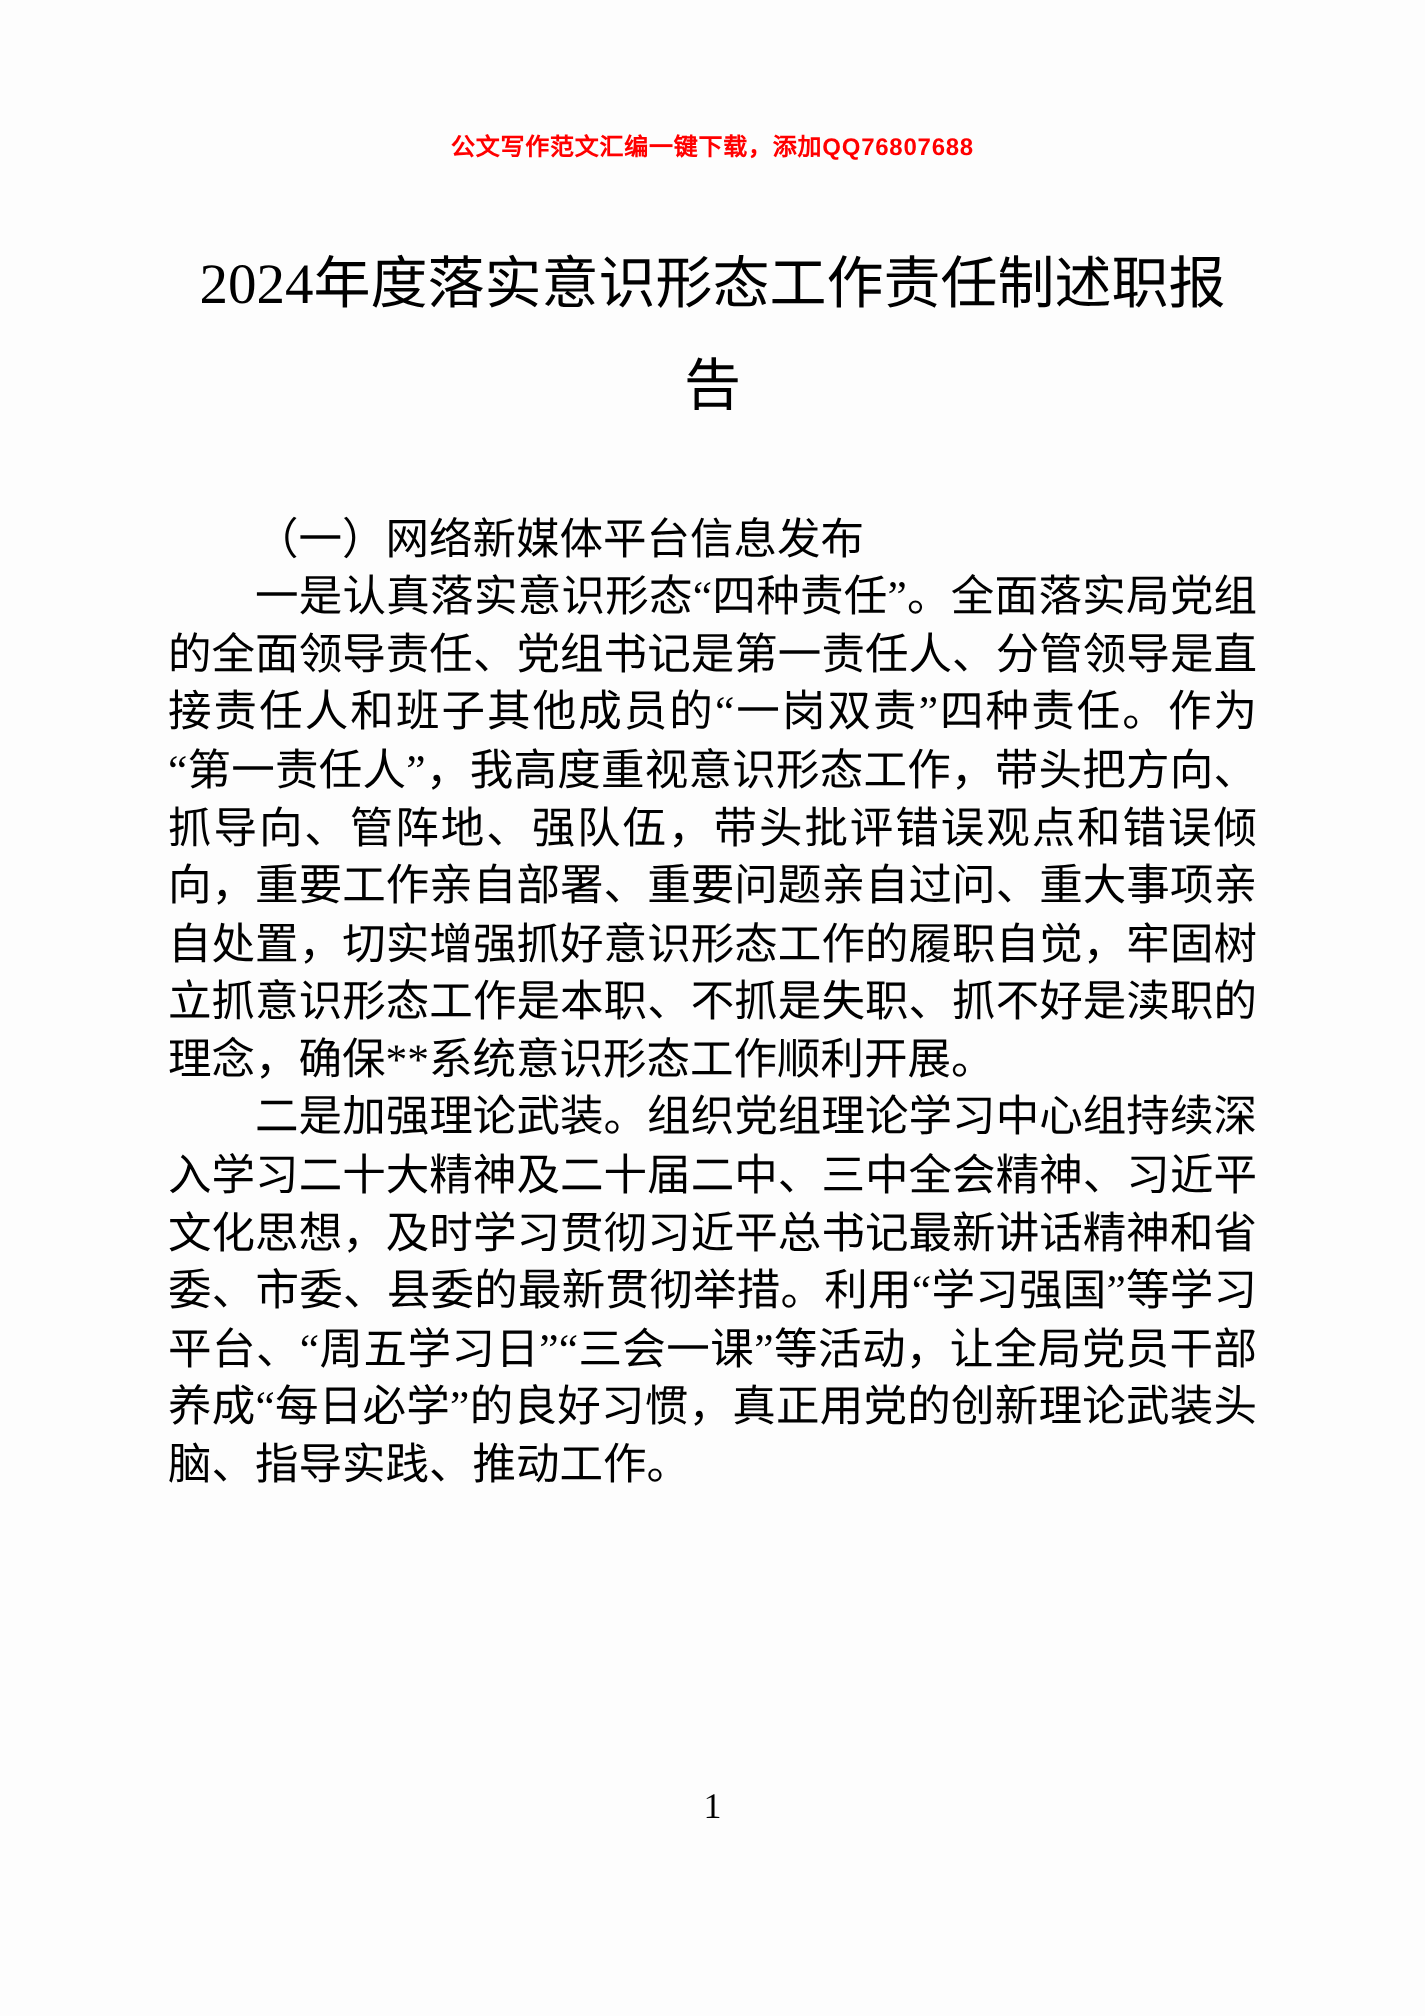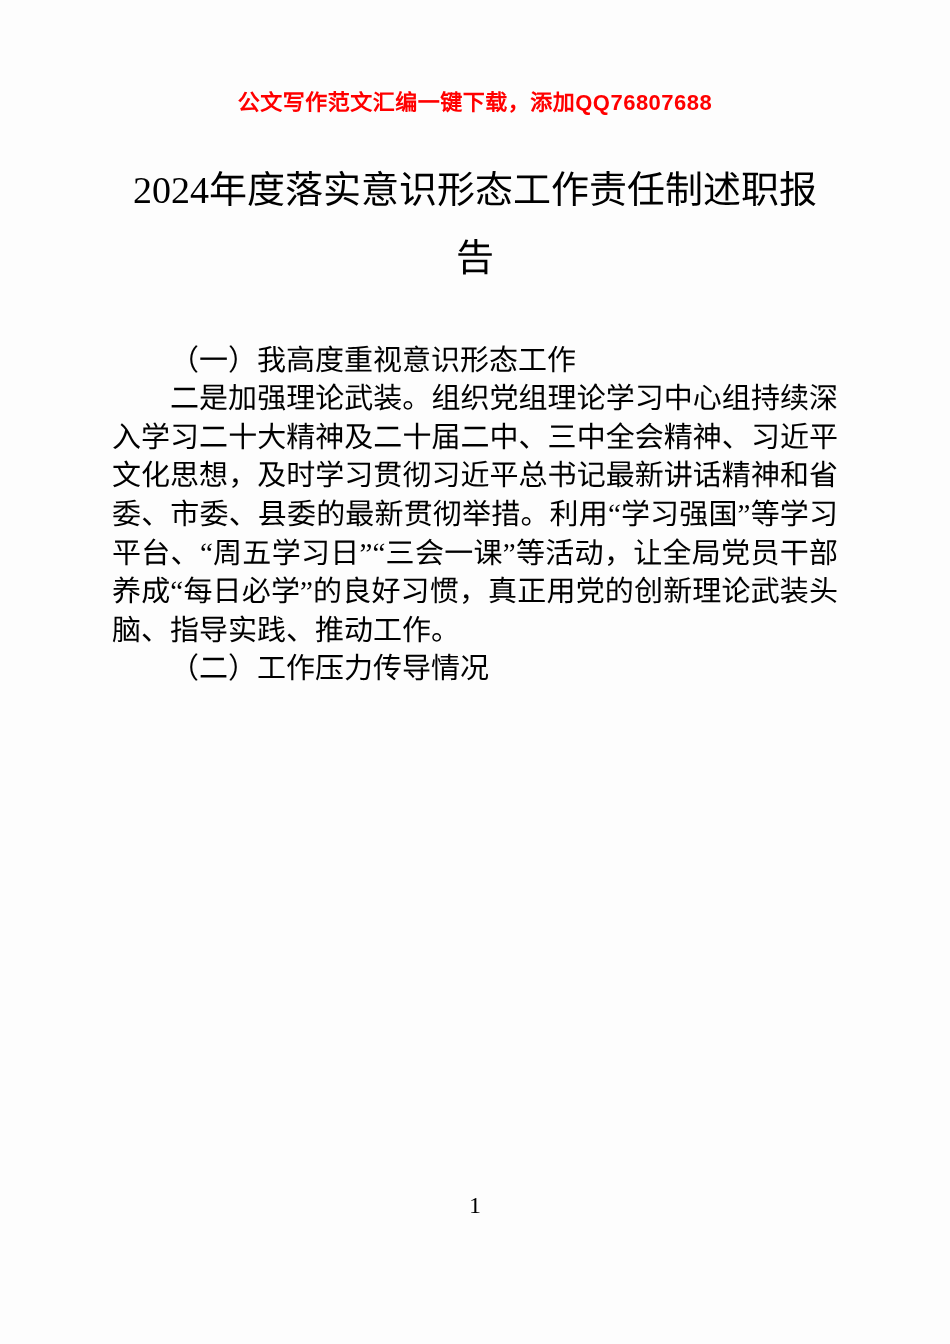--- a/index.html
+++ b/index.html
@@ -16,21 +16,21 @@
     overflow: hidden;
     color: #000000;
     font-family: "Liberation Serif", "DejaVu Serif", serif;
   }
   .promo {
     position: absolute;
     top: 84px;
     left: 0;
     width: 100%;
     text-align: center;
-    font-size: 22px;
+    font-size: 16px;
     font-weight: bold;
     color: #ff0000;
     font-family: "Liberation Sans", "DejaVu Sans", sans-serif;
     letter-spacing: 0.5px;
   }
   .title {
     width: 690px;
     margin: 156px auto 0 auto;
     font-size: 38px;
     line-height: 1.8;
@@ -65,20 +65,20 @@
 </head>
 <body>
 
 <div class="page">
 
   <div class="promo">公文写作范文汇编一键下载，添加QQ76807688</div>
 
   <h1 class="title">2024年度落实意识形态工作责任制述职报告</h1>
 
   <div class="content">
-    <p>（一）我高度重视意识形态工作</p>
+    <p>（一）网络新媒体平台信息发布</p>
+    <p>一是认真落实意识形态“四种责任”。全面落实局党组的全面领导责任、党组书记是第一责任人、分管领导是直接责任人和班子其他成员的“一岗双责”四种责任。作为“第一责任人”，我高度重视意识形态工作，带头把方向、抓导向、管阵地、强队伍，带头批评错误观点和错误倾向，重要工作亲自部署、重要问题亲自过问、重大事项亲自处置，切实增强抓好意识形态工作的履职自觉，牢固树立抓意识形态工作是本职、不抓是失职、抓不好是渎职的理念，确保**系统意识形态工作顺利开展。</p>
     <p>二是加强理论武装。组织党组理论学习中心组持续深入学习二十大精神及二十届二中、三中全会精神、习近平文化思想，及时学习贯彻习近平总书记最新讲话精神和省委、市委、县委的最新贯彻举措。利用“学习强国”等学习平台、“周五学习日”“三会一课”等活动，让全局党员干部养成“每日必学”的良好习惯，真正用党的创新理论武装头脑、指导实践、推动工作。</p>
-    <p>（二）工作压力传导情况</p>
   </div>
 
   <div class="page-number">1</div>
 
 </div>
 
 </body></html>

